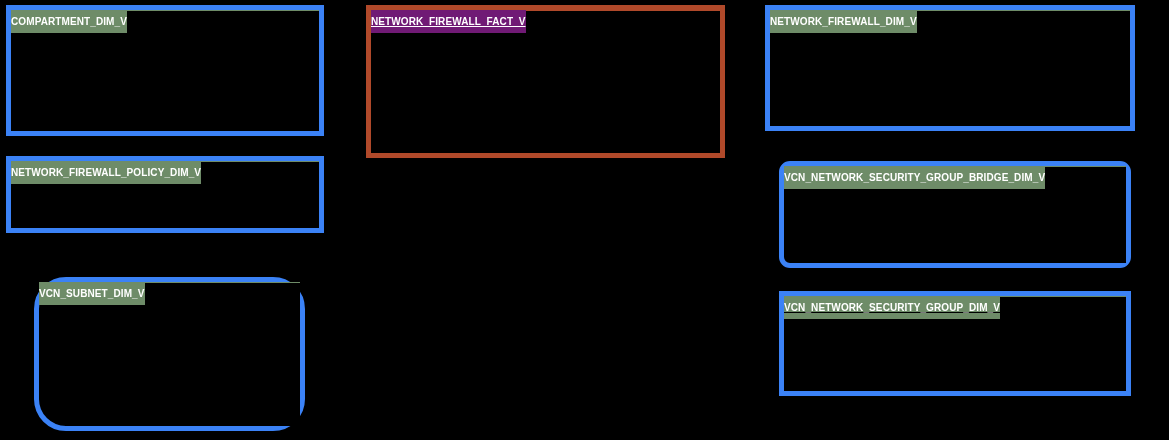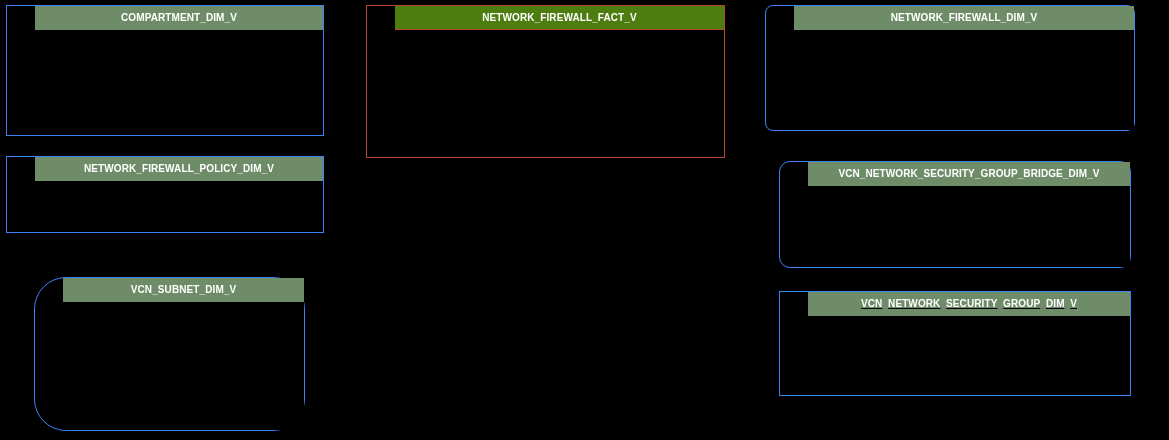--- a/index.html
+++ b/index.html
@@ -12,24 +12,23 @@
     width: 1169px;
     height: 440px;
     background: #000000;
     overflow: hidden;
     font-family: "Liberation Sans", sans-serif;
   }
   .entity {
     position: absolute;
     box-sizing: border-box;
     background: #000000;
-    border: 1px solid #3b82f6;
+    border: 5px solid #3b82f6;
     display: flex;
-    flex-direction: column;
-    padding-left: 28px;
+    flex-direction: row;
   }
   .entity.fact {
     border-color: #b0492a;
   }
   .entity-header {
     flex: 0 0 auto;
     height: 23px;
     background: #6e8c68;
     color: #ffffff;
     font-size: 10px;
@@ -37,21 +36,22 @@
     letter-spacing: 0.1px;
     display: flex;
     align-items: center;
     justify-content: center;
     text-align: center;
     white-space: nowrap;
     overflow: hidden;
     box-sizing: border-box;
   }
   .entity.fact .entity-header {
-    background: #4d7c0f;
+    background: #701a75;
+    text-decoration: underline;
   }
   .entity-body {
     flex: 1 1 auto;
     background: #000000;
     border-top: 1px solid #6e8c68;
     box-sizing: border-box;
     overflow: hidden;
   }
   .entity.fact .entity-body {
     border-top-color: #b0492a;
@@ -71,21 +71,21 @@
       <div class="entity-body">
         <ul class="attr-list"></ul>
       </div>
     </div>
     <div class="entity fact" style="left: 366px; top: 5px; width: 359px; height: 153px;">
       <div class="entity-header">NETWORK_FIREWALL_FACT_V</div>
       <div class="entity-body">
         <ul class="attr-list"></ul>
       </div>
     </div>
-    <div class="entity" style="left: 765px; top: 5px; width: 370px; height: 126px; border-radius: 8px;">
+    <div class="entity" style="left: 765px; top: 5px; width: 370px; height: 126px;">
       <div class="entity-header">NETWORK_FIREWALL_DIM_V</div>
       <div class="entity-body">
         <ul class="attr-list"></ul>
       </div>
     </div>
     <div class="entity" style="left: 6px; top: 156px; width: 318px; height: 77px;">
       <div class="entity-header">NETWORK_FIREWALL_POLICY_DIM_V</div>
       <div class="entity-body">
         <ul class="attr-list"></ul>
       </div>

